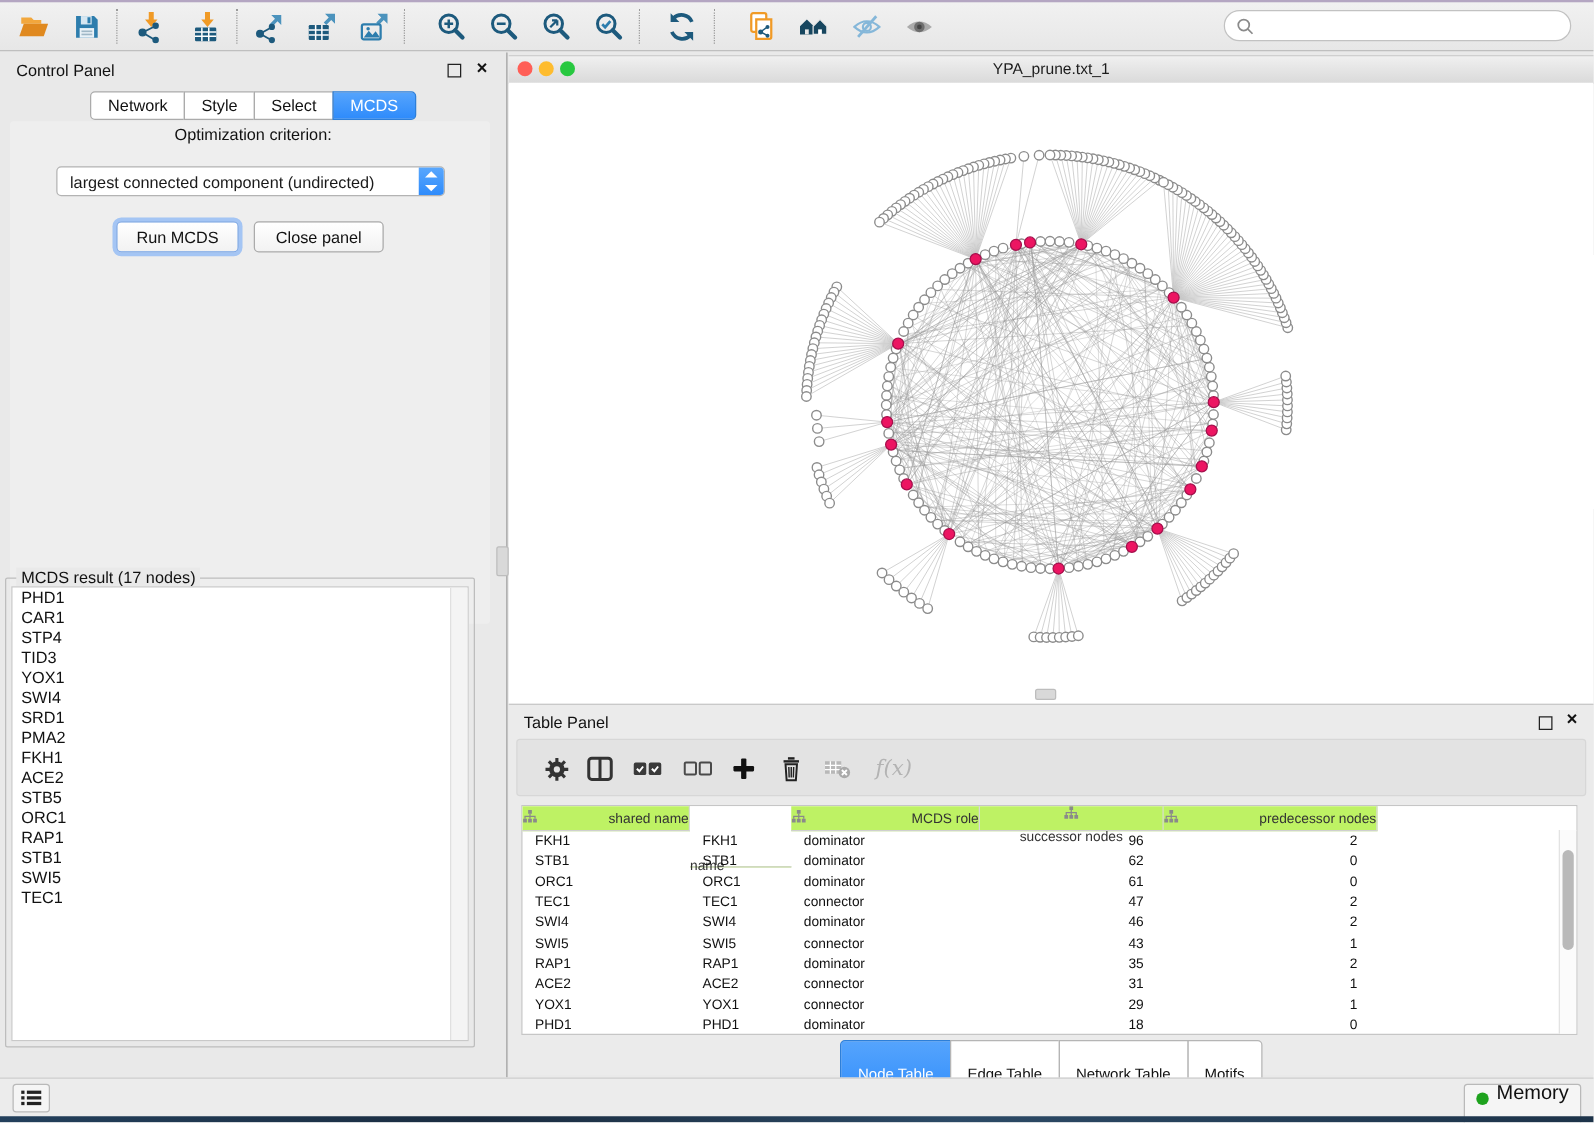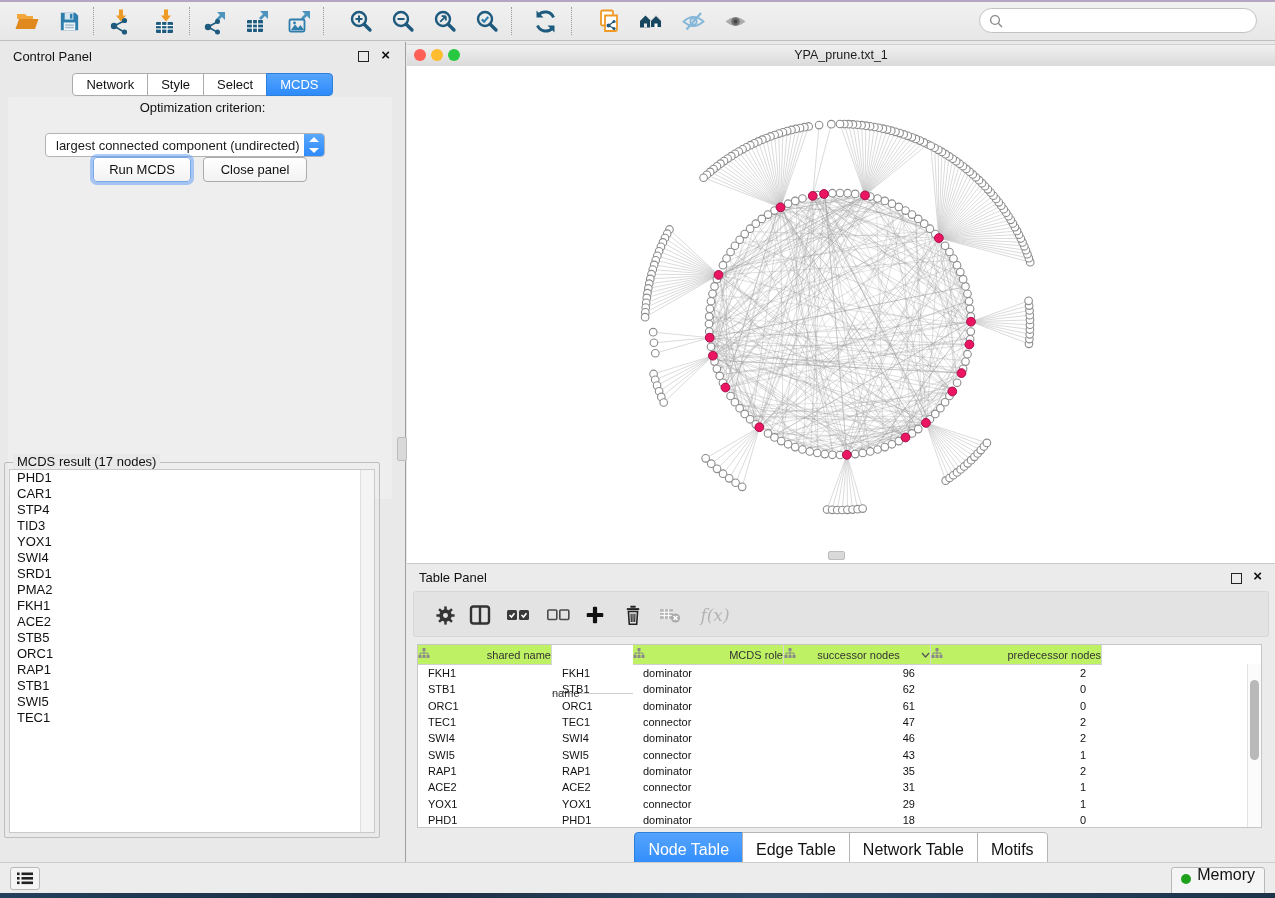--- a/index.html
+++ b/index.html
@@ -19,27 +19,27 @@
   .win-close{position:absolute;top:5px;font-size:15px;font-weight:bold;color:#111;line-height:16px;}
   .cp-float{right:36px;}
   .cp-close{right:15px;}
   .seg-tabs{position:absolute;left:0;top:31px;width:100%;display:flex;justify-content:center;}
   .seg-tab{font-size:13px;padding:3px 13px;background:#fff;border:1px solid #ababab;margin-left:-1px;color:#111;}
   .seg-tab:first-child{border-radius:4px 0 0 4px;margin-left:0;}
   .seg-tab:last-child{border-radius:0 4px 4px 0;}
   .seg-tab.active{background:linear-gradient(#55a4fd,#2e8bfb);border-color:#2d7fd9;color:#fff;}
   .cp-inner{position:absolute;left:8px;top:55px;width:384px;height:402px;background:#eeeeee;border-radius:3px;}
   .opt-label{position:absolute;left:0;top:58px;width:100%;text-align:center;font-size:13px;color:#111;}
-  .dropdown{position:absolute;left:45px;top:91px;width:280px;height:24px;background:#fff;border:1px solid #b3b3b3;border-radius:4px;box-sizing:border-box;display:flex;align-items:center;}
+  .dropdown{position:absolute;left:45px;top:91px;width:311px;height:24px;background:#fff;border:1px solid #b3b3b3;border-radius:4px;box-sizing:border-box;display:flex;align-items:center;}
   .dd-text{flex:1;font-size:13px;padding-left:10px;white-space:nowrap;overflow:hidden;}
   .dd-stepper{width:20px;height:22px;background:linear-gradient(#59a7fd,#2e8bfb);border-radius:0 3px 3px 0;position:relative;}
   .dd-stepper:before,.dd-stepper:after{content:"";position:absolute;left:5px;border-left:5px solid transparent;border-right:5px solid transparent;}
   .dd-stepper:before{top:3px;border-bottom:5px solid #fff;}
   .dd-stepper:after{bottom:3px;border-top:5px solid #fff;}
-  .cp-btn{position:absolute;top:115px;height:25px;background:linear-gradient(#ffffff,#f2f2f2);border:1px solid #ababab;border-radius:4px;font-size:13px;font-family:"Liberation Sans",sans-serif;color:#111;display:flex;align-items:center;justify-content:center;box-sizing:border-box;}
+  .cp-btn{position:absolute;top:135px;height:25px;background:linear-gradient(#ffffff,#f2f2f2);border:1px solid #ababab;border-radius:4px;font-size:13px;font-family:"Liberation Sans",sans-serif;color:#111;display:flex;align-items:center;justify-content:center;box-sizing:border-box;}
   .run-btn{left:93px;width:98px;box-shadow:0 0 0 3px rgba(90,155,250,.5);border-color:#7aa7e8;}
   .closep-btn{left:203px;width:104px;}
   .mcds-fieldset{position:absolute;left:4px;top:420px;width:376px;height:376px;border:1px solid #bdbdbd;border-radius:2px;box-sizing:border-box;}
   .mcds-legend{position:absolute;left:8px;top:-9px;background:#e9e9e9;padding:0 4px;font-size:13px;color:#111;}
   .mcds-list{position:absolute;left:4px;top:6px;right:4px;bottom:4px;background:#fff;border:1px solid #c9c9c9;overflow:hidden;}
   .mcds-scroll{position:absolute;right:0;top:0;bottom:0;width:13px;background:#f4f4f4;border-left:1px solid #e0e0e0;}
   .list-item{height:16px;line-height:16px;font-size:13px;padding-left:7px;color:#111;}
   .v-handle{position:absolute;left:397px;top:437px;width:10px;height:24px;background:#d9d9d9;border:1px solid #bdbdbd;border-radius:2px;box-sizing:border-box;z-index:5;}
   
   .net-titlebar{position:absolute;left:407px;top:44px;right:0;height:21px;background:linear-gradient(#f0f0f0,#dadada);border-bottom:1px solid #aeaeae;border-top:1px solid #cfcfcf;}
@@ -61,21 +61,21 @@
   .tp-table{position:absolute;left:10px;top:80px;width:845px;height:184px;background:#fff;border:1px solid #c6c6c6;box-sizing:border-box;}
   .tp-header{display:flex;height:20px;background:#fff;}
   .th-cell{background:#bef264;border-right:1px solid #d8d8d8;border-bottom:1px solid #cfcfcf;display:flex;align-items:center;justify-content:space-between;font-size:11px;color:#333;gap:5px;box-sizing:border-box;}
   .tp-rows .tr{display:flex;height:16.3px;align-items:center;}
   .td{font-size:11px;color:#111;box-sizing:border-box;}
   .td.left{padding-left:10px;text-align:left;}
   .td.right{text-align:right;padding-right:16px;}
   .tp-scroll{position:absolute;right:0;top:19px;bottom:0;width:13px;background:#fbfbfb;border-left:1px solid #e3e3e3;}
   .tp-thumb{position:absolute;left:2px;top:16px;width:9px;height:80px;background:#b9b9b9;border-radius:5px;}
   .tp-tabs{position:absolute;left:0;right:0;top:268px;display:flex;justify-content:center;}
-  .tp-tab{font-size:16px;padding:8px 13px;background:#fff;border:1px solid #b5b5b5;margin-left:-1px;color:#111;}
+  .tp-tab{font-size:12px;padding:19px 13px;background:#fff;border:1px solid #b5b5b5;margin-left:-1px;color:#111;}
   .tp-tab:first-child{border-radius:4px 0 0 4px;margin-left:0;}
   .tp-tab:last-child{border-radius:0 4px 4px 0;}
   .tp-tab.active{background:linear-gradient(#55a4fd,#2e8bfb);border-color:#2d7fd9;color:#fff;}
   
   .status-bar{position:absolute;left:0;top:862px;width:1275px;height:31px;background:#ececec;border-top:1px solid #cdcdcd;box-sizing:border-box;}
   .list-btn{position:absolute;left:10px;top:4px;width:30px;height:23px;background:#f5f5f5;border:1px solid #b9b9b9;border-radius:3px;display:flex;align-items:center;justify-content:center;box-sizing:border-box;}
   .memory-btn{position:absolute;right:10px;top:4px;height:23px;background:#f5f5f5;border:1px solid #b9b9b9;border-radius:3px;display:flex;align-items:flex-end;padding:16px 9px;gap:6px;font-size:16px;color:#111;box-sizing:border-box;}
   .mem-dot{width:10px;height:10px;border-radius:50%;background:#1ea21e;}
   .wallpaper{position:absolute;left:0;top:893px;width:1275px;height:5px;background:linear-gradient(90deg,#23405c,#1a2c40 30%,#2c4a66 60%,#1d3349);}
 </style>
@@ -1128,21 +1128,21 @@
                 <g fill="#8a8a8a">
                   <rect x="4.5" y="0" width="3" height="3"></rect>
                   <rect x="0.5" y="7" width="3" height="3"></rect>
                   <rect x="4.5" y="7" width="3" height="3"></rect>
                   <rect x="8.5" y="7" width="3" height="3"></rect>
                 </g>
                 <path d="M6 3v2M2 7V5h8v2M6 5v2" stroke="#8a8a8a" fill="none" stroke-width="1"></path>
               </svg></span>
             <span>MCDS role</span>
           </div>
-          <div class="th-cell" style="width: 147px;">
+          <div class="th-cell" style="width: 147px; flex-direction: column;">
             <span><svg width="12" height="11" viewBox="0 0 12 11">
                 <g fill="#8a8a8a">
                   <rect x="4.5" y="0" width="3" height="3"></rect>
                   <rect x="0.5" y="7" width="3" height="3"></rect>
                   <rect x="4.5" y="7" width="3" height="3"></rect>
                   <rect x="8.5" y="7" width="3" height="3"></rect>
                 </g>
                 <path d="M6 3v2M2 7V5h8v2M6 5v2" stroke="#8a8a8a" fill="none" stroke-width="1"></path>
               </svg></span>
             <span>successor nodes</span>

